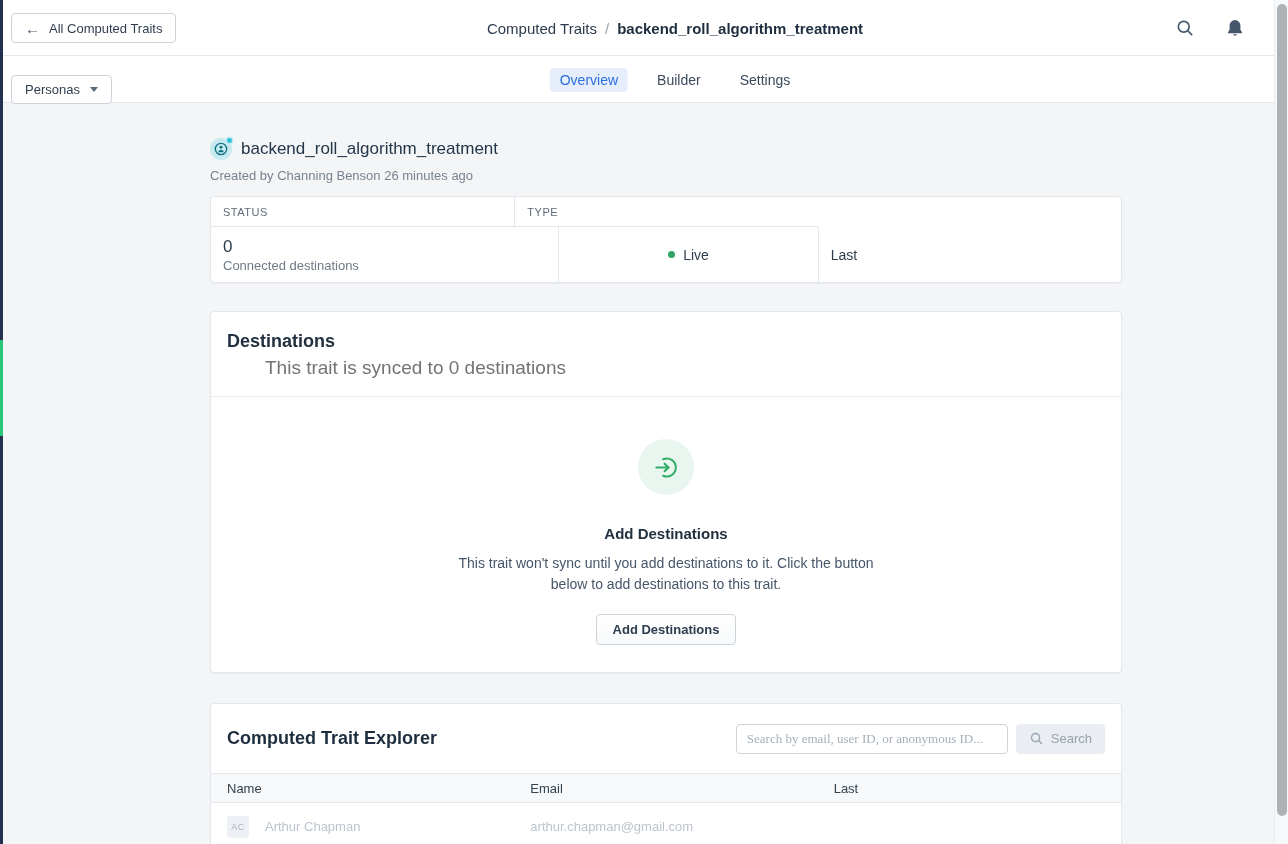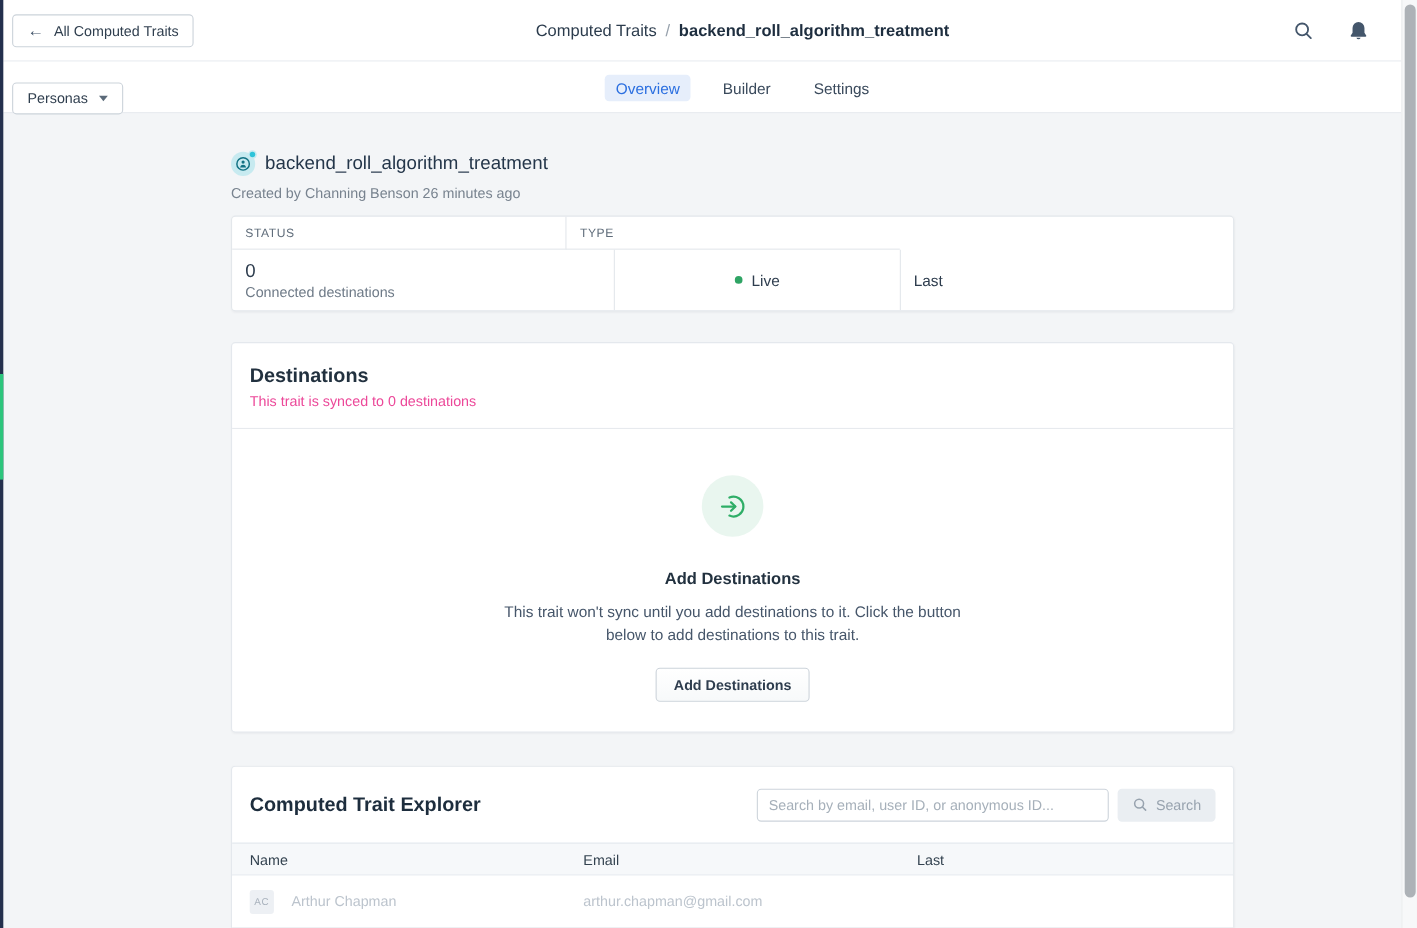--- a/index.html
+++ b/index.html
@@ -96,43 +96,43 @@
   .status-text, .type-text { font-size:14px; color:#2e3d4e; }
 
   
   .card {
     background:#fff; border:1px solid #e4e8ed; border-radius:4px;
     box-shadow:0 1px 2px rgba(20,30,40,.04);
   }
   .dest-card { margin-top:28px; }
   .card-head { padding:19px 16px 17px; }
   .card-title { font-size:18px; font-weight:700; color:#22313f; }
-  .card-sub { margin-top:5px; font-size:13px; color:#ec4899; }
+  .card-sub { margin-top:5px; font-size:19px; color:#737373;margin-left:38px; }
   .divider { border-top:1px solid #e7eaee; }
 
   .empty-state { padding:42px 5px 27px; text-align:center; }
   .empty-icon {
     width:56px; height:56px; border-radius:50%; background:#e9f6ef;
     margin:0 auto; display:flex; align-items:center; justify-content:center;
   }
   .empty-title { margin-top:30px; font-size:15px; font-weight:700; color:#22313f; }
   .empty-body { margin:11px auto 0; font-size:14px; line-height:21px; color:#46566a; max-width:452px; }
   .add-dest-btn {
     margin-top:19px; display:inline-block; height:31px; line-height:29px; padding:0 16px;
     background:linear-gradient(#fff,#f7f9fa); border:1px solid #ccd3da; border-radius:4px;
     font-size:13px; font-weight:700; color:#2e3d4e; cursor:pointer; font-family:inherit;
   }
 
   
   .explorer-card { margin-top:30px; border-bottom:none; border-radius:4px 4px 0 0; min-height:160px; }
   .explorer-head { display:flex; align-items:center; padding:0 16px; height:69px; }
   .explorer-title { font-size:18px; font-weight:700; color:#1d2d3d; flex:1; }
   .search-input {
-    width:320px; height:30px; border:1px solid #cdd4db; border-radius:4px;
-    padding:0 10px; font-size:13px; color:#2e3d4e; font-family:Liberation Sans, sans-serif; background:#fff;
+    width:272px; height:30px; border:1px solid #cdd4db; border-radius:4px;
+    padding:0 10px; font-size:13px; color:#2e3d4e; font-family:Liberation Serif, serif; background:#fff;
   }
   .search-input::placeholder { color:#a6b0ba; }
   .search-btn {
     margin-left:8px; height:30px; padding:0 13px; display:flex; align-items:center; gap:7px;
     background:#eaeef2; border:none; border-radius:4px;
     font-size:13px; color:#98a3af; cursor:pointer; font-family:inherit;
   }
   .ex-table-header {
     display:grid; grid-template-columns:1fr 1fr 1fr; height:30px; align-items:center;
     background:#f6f8fa; border-top:1px solid #e4e8ed; border-bottom:1px solid #e4e8ed;

